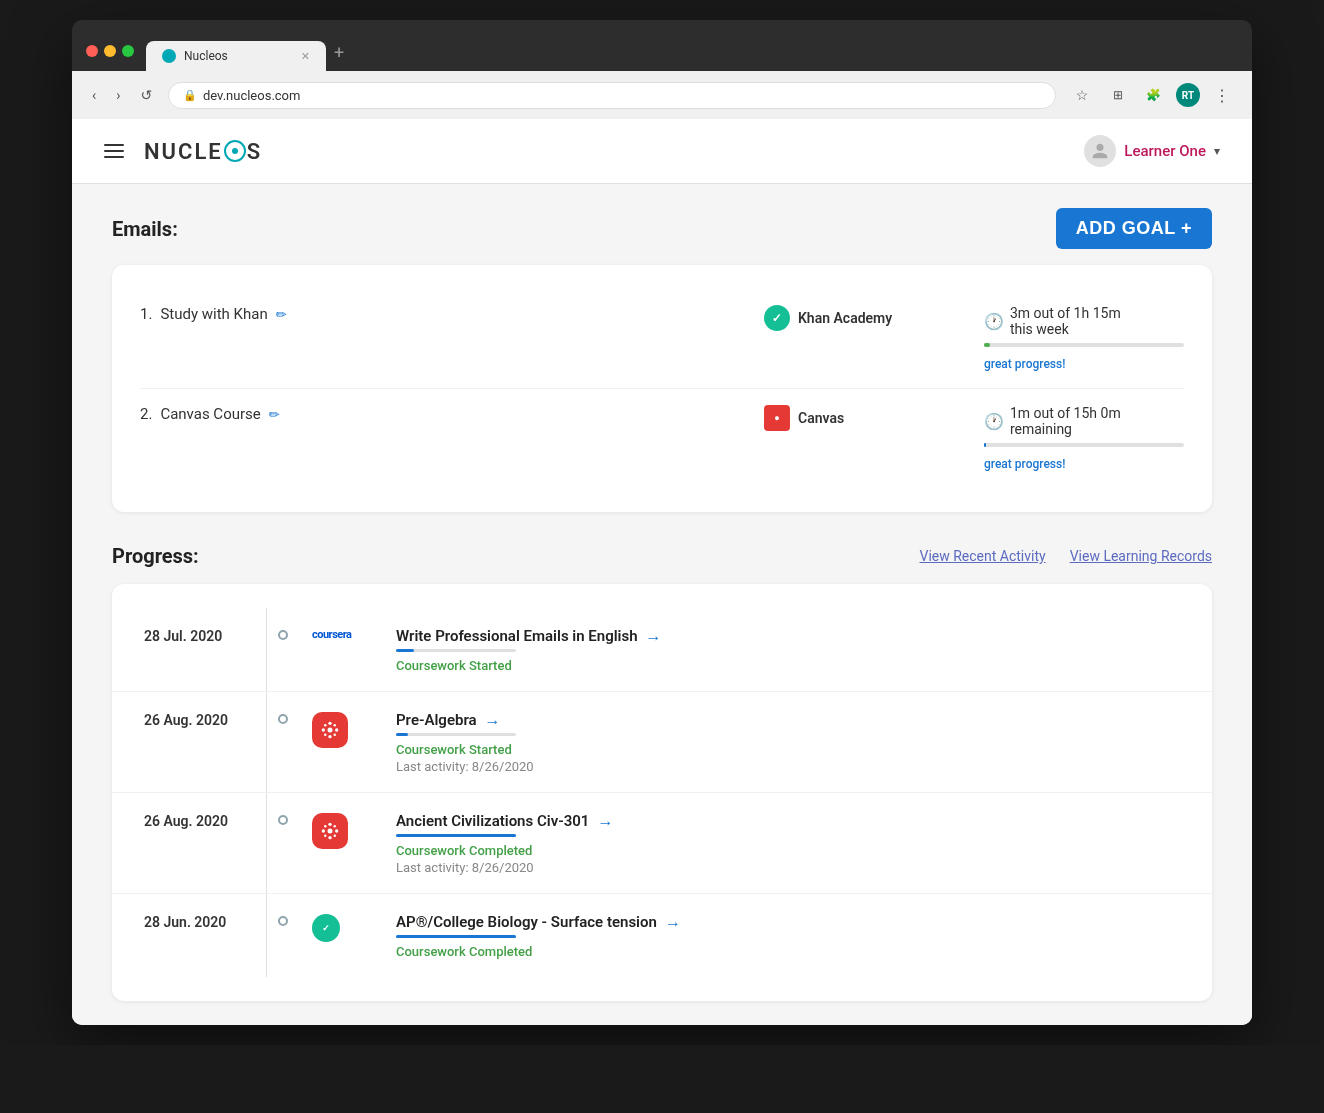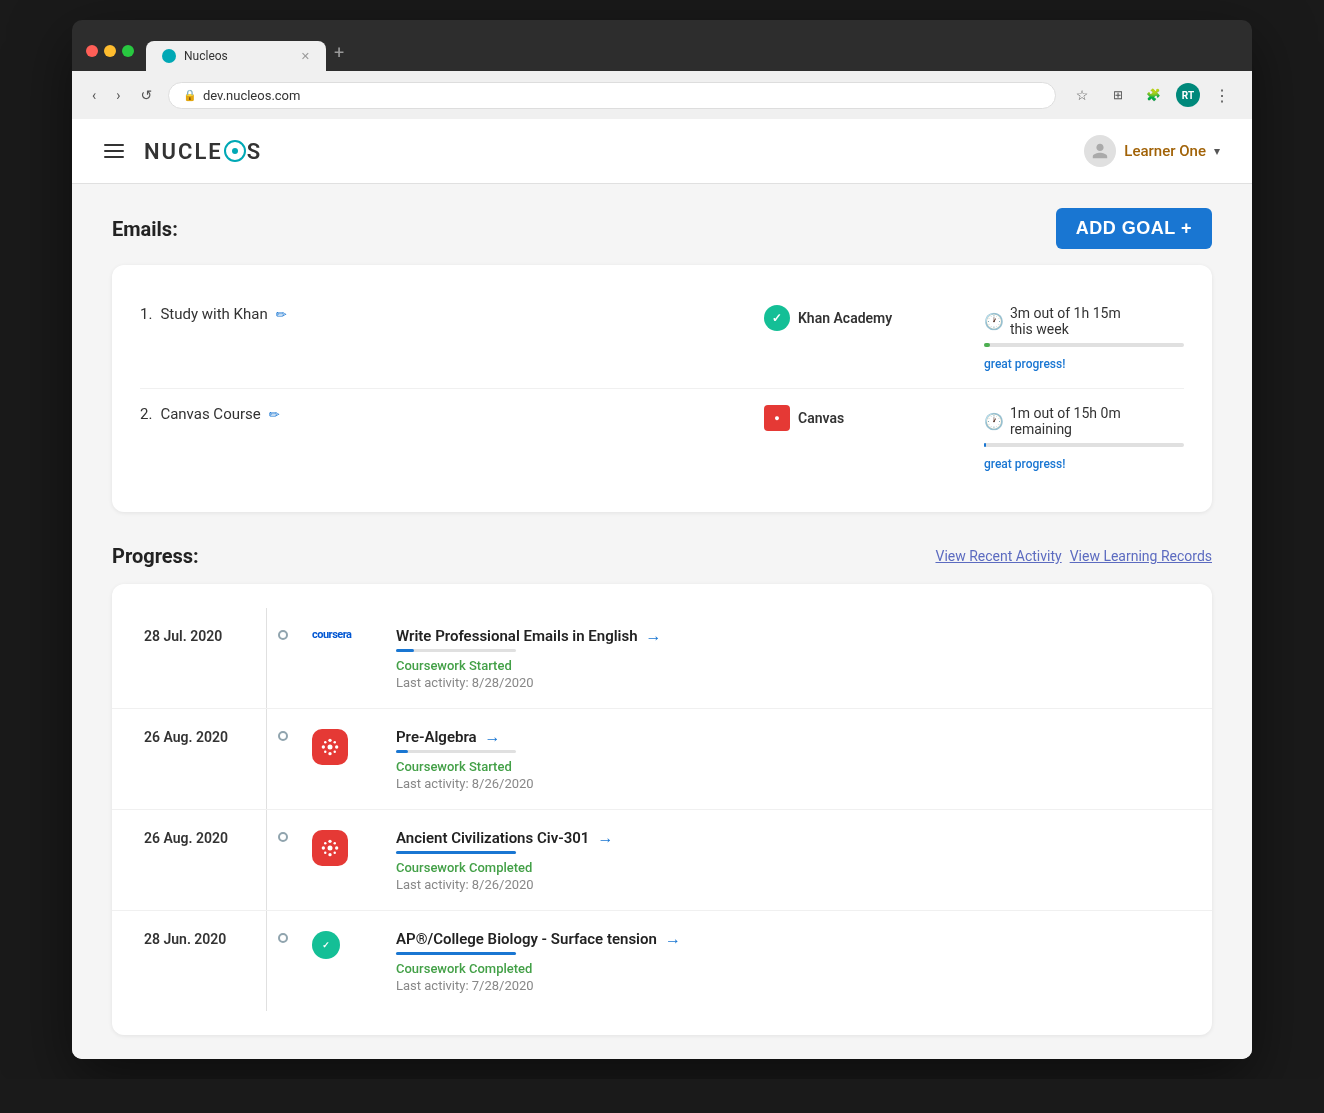--- a/index.html
+++ b/index.html
@@ -189,21 +189,21 @@
       border-radius: 50%;
       background: #e0e0e0;
       display: flex; align-items: center; justify-content: center;
       color: #888;
       font-size: 16px;
     }
 
     .user-name {
       font-size: 15px;
       font-weight: 500;
-      color: #a16207;
+      color: #be185d;
     }
 
     .chevron-down { color: #555; font-size: 12px; }
 
     
     .main-content {
       padding: 24px 40px;
       background: #f5f5f5;
     }
 
@@ -334,21 +334,21 @@
     
     .progress-section-header {
       display: flex;
       align-items: center;
       justify-content: space-between;
       margin-bottom: 16px;
     }
 
     .progress-links {
       display: flex;
-      gap: 8px;
+      gap: 24px;
     }
 
     .progress-link {
       font-size: 14px;
       color: #5c6bc0;
       text-decoration: underline;
       cursor: pointer;
     }
 
     .progress-card {
@@ -625,21 +625,20 @@
           </div>
           <div class="progress-details">
             <div class="course-title-row">
               <span class="course-title">Write Professional Emails in English</span>
               <span class="arrow-link">→</span>
             </div>
             <div class="course-progress-bar-track">
               <div class="course-progress-bar-fill" style="width:15%"></div>
             </div>
             <div class="course-status">Coursework Started</div>
-            <div class="course-last-activity">Last activity: 8/28/2020</div>
           </div>
         </div>
 
         <div class="progress-item" style="position:relative;">
           <div class="timeline-line"></div>
           <div class="progress-date">26 Aug. 2020</div>
           <div class="timeline-dot"></div>
           <div class="platform-logo-area">
             <div class="canvas-logo-sm">
               <svg width="20" height="20" viewBox="0 0 24 24" fill="white">
@@ -709,20 +708,19 @@
           </div>
           <div class="progress-details">
             <div class="course-title-row">
               <span class="course-title">AP®/College Biology - Surface tension</span>
               <span class="arrow-link">→</span>
             </div>
             <div class="course-progress-bar-track">
               <div class="course-progress-bar-fill" style="width:100%"></div>
             </div>
             <div class="course-status">Coursework Completed</div>
-            <div class="course-last-activity">Last activity: 7/28/2020</div>
           </div>
         </div>
 
       </div>
     </div>
   </div>
 </div>
 
 </body></html>

